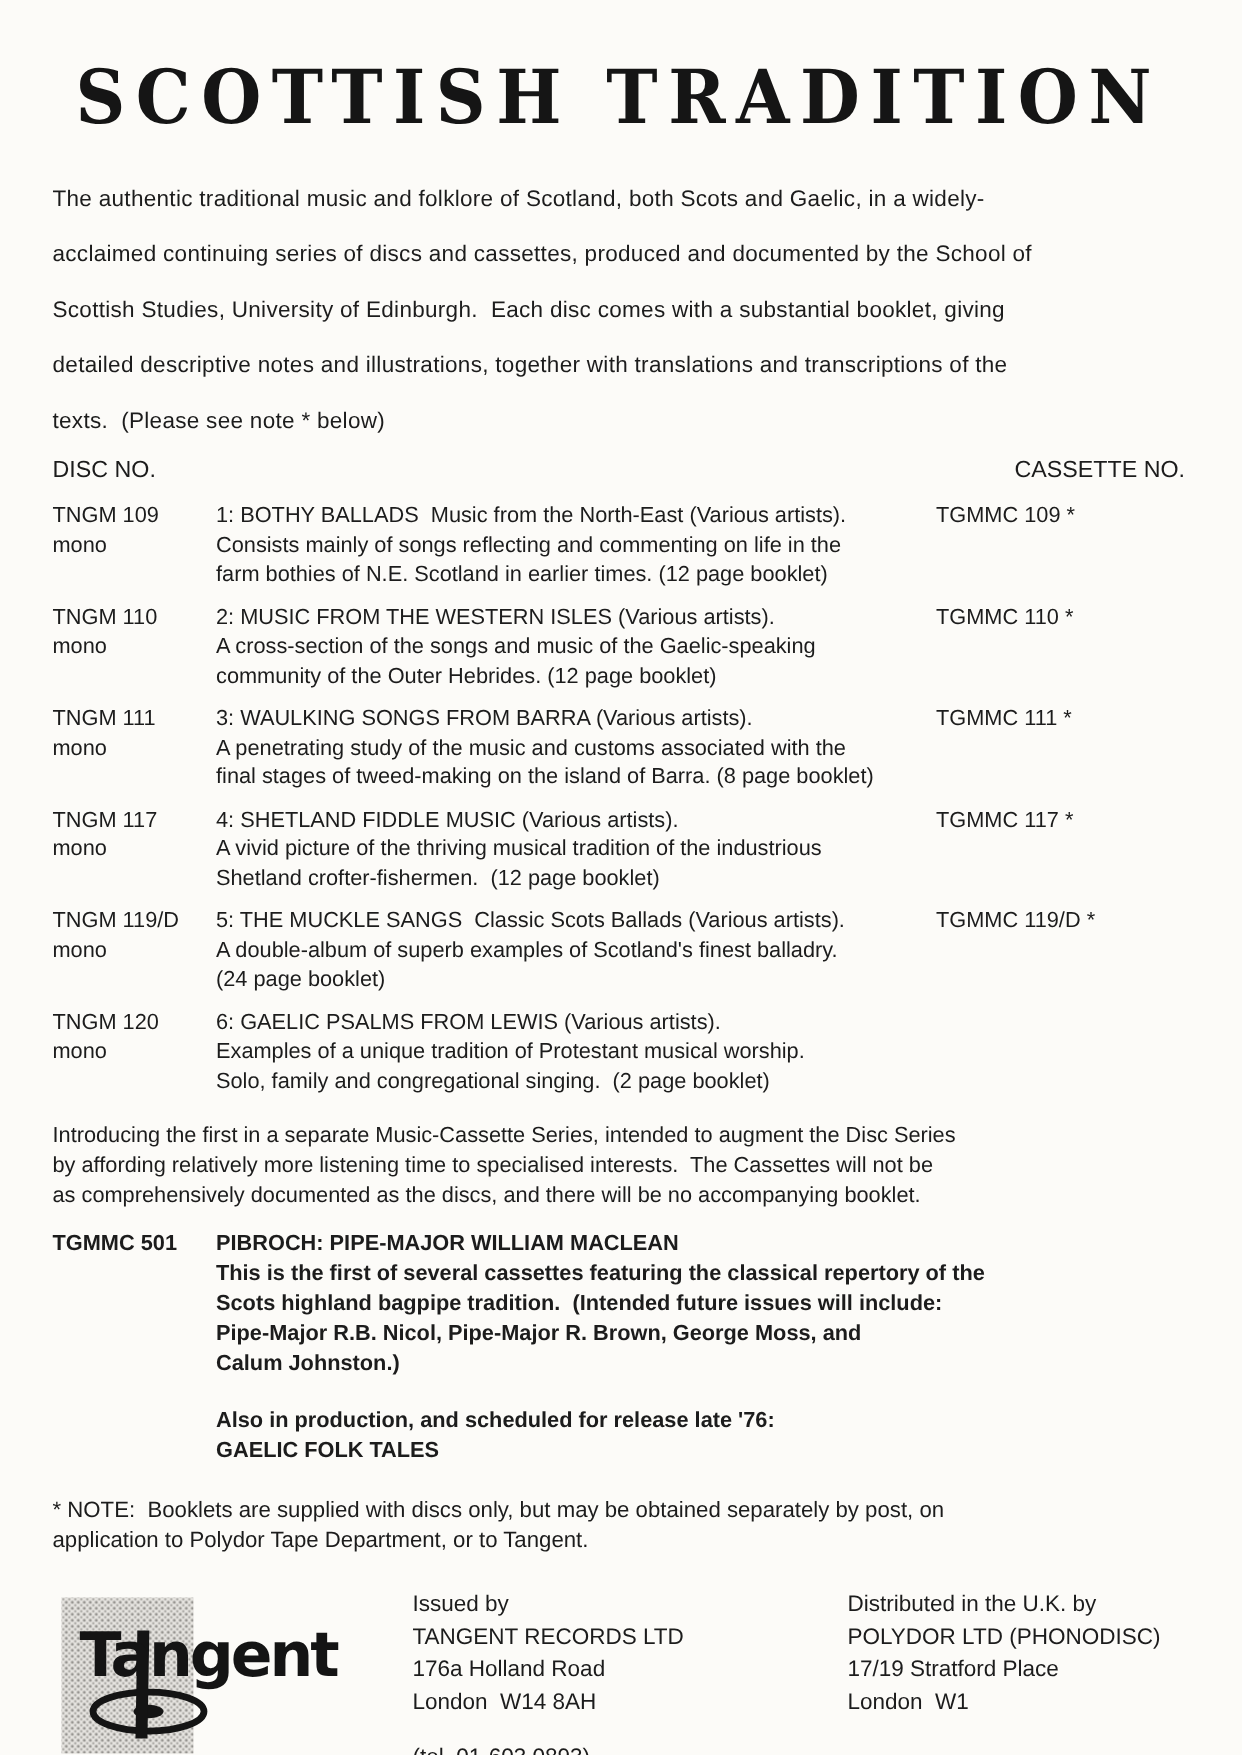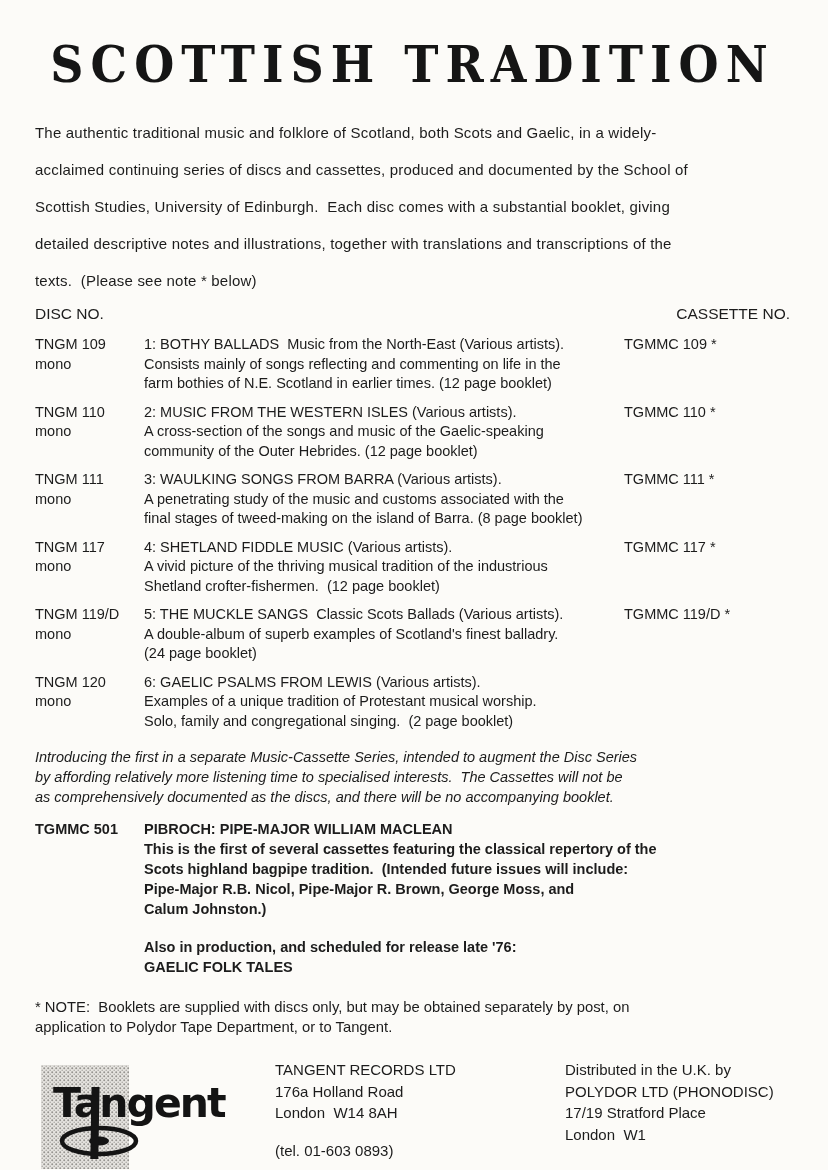--- a/index.html
+++ b/index.html
@@ -50,21 +50,20 @@
     line-height:19.5px;
     margin-bottom:9px;
   }
   .entry .col1 .disc-no { }
   .entry .col3 { white-space:nowrap; }
 
   .series-intro {
     font-size:14.5px;
     line-height:20px;
     margin:16px 0 12px 0;
-    font-style:italic;
   }
 
   .series-entry {
     display:grid;
     grid-template-columns:109px 1fr;
     font-size:14.5px;
     line-height:20px;
     margin-bottom:4px;
     font-weight:bold;
   }
@@ -228,20 +227,21 @@
         </defs>
         <rect x="6" y="6" width="88" height="104" fill="url(#dots)"></rect>
         <ellipse cx="64" cy="82" rx="37" ry="13" fill="none" stroke="#141414" stroke-width="4.5"></ellipse>
         <ellipse cx="64" cy="82" rx="10" ry="4.5" fill="#141414"></ellipse>
         <rect x="56" y="28" width="8" height="72" fill="#141414" transform="rotate(1 60 60)"></rect>
         <text x="18" y="58" font-family="DejaVu Sans, sans-serif" font-weight="bold" font-size="41" letter-spacing="-2" fill="#141414">Tangent</text>
       </svg>
     </div>
 
     <div class="issued">
+      <div class="pre">Issued by</div>
       <div class="pre">TANGENT RECORDS LTD</div>
       <div class="pre">176a Holland Road</div>
       <div class="pre">London  W14 8AH</div>
       <div class="tel pre">(tel. 01-603 0893)</div>
     </div>
 
     <div class="distributed">
       <div class="pre">Distributed in the U.K. by</div>
       <div class="pre">POLYDOR LTD (PHONODISC)</div>
       <div class="pre">17/19 Stratford Place</div>

